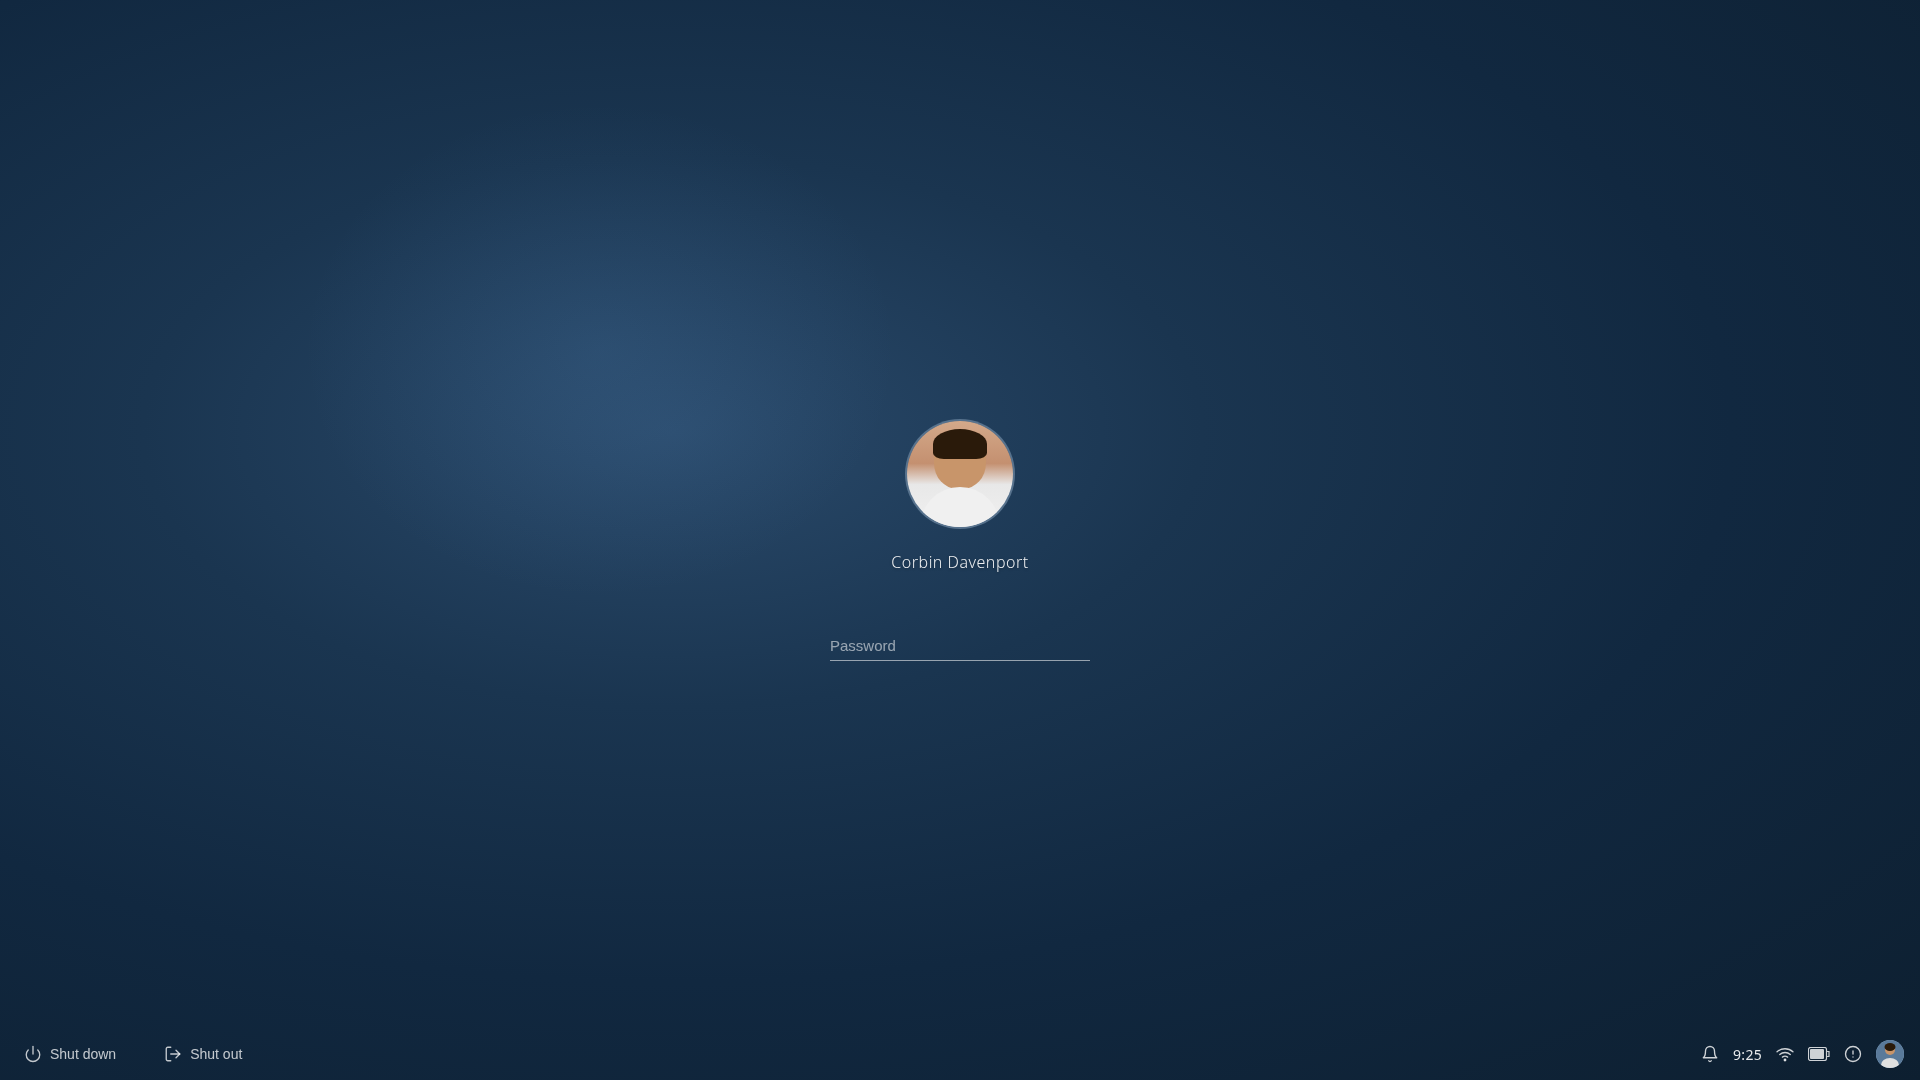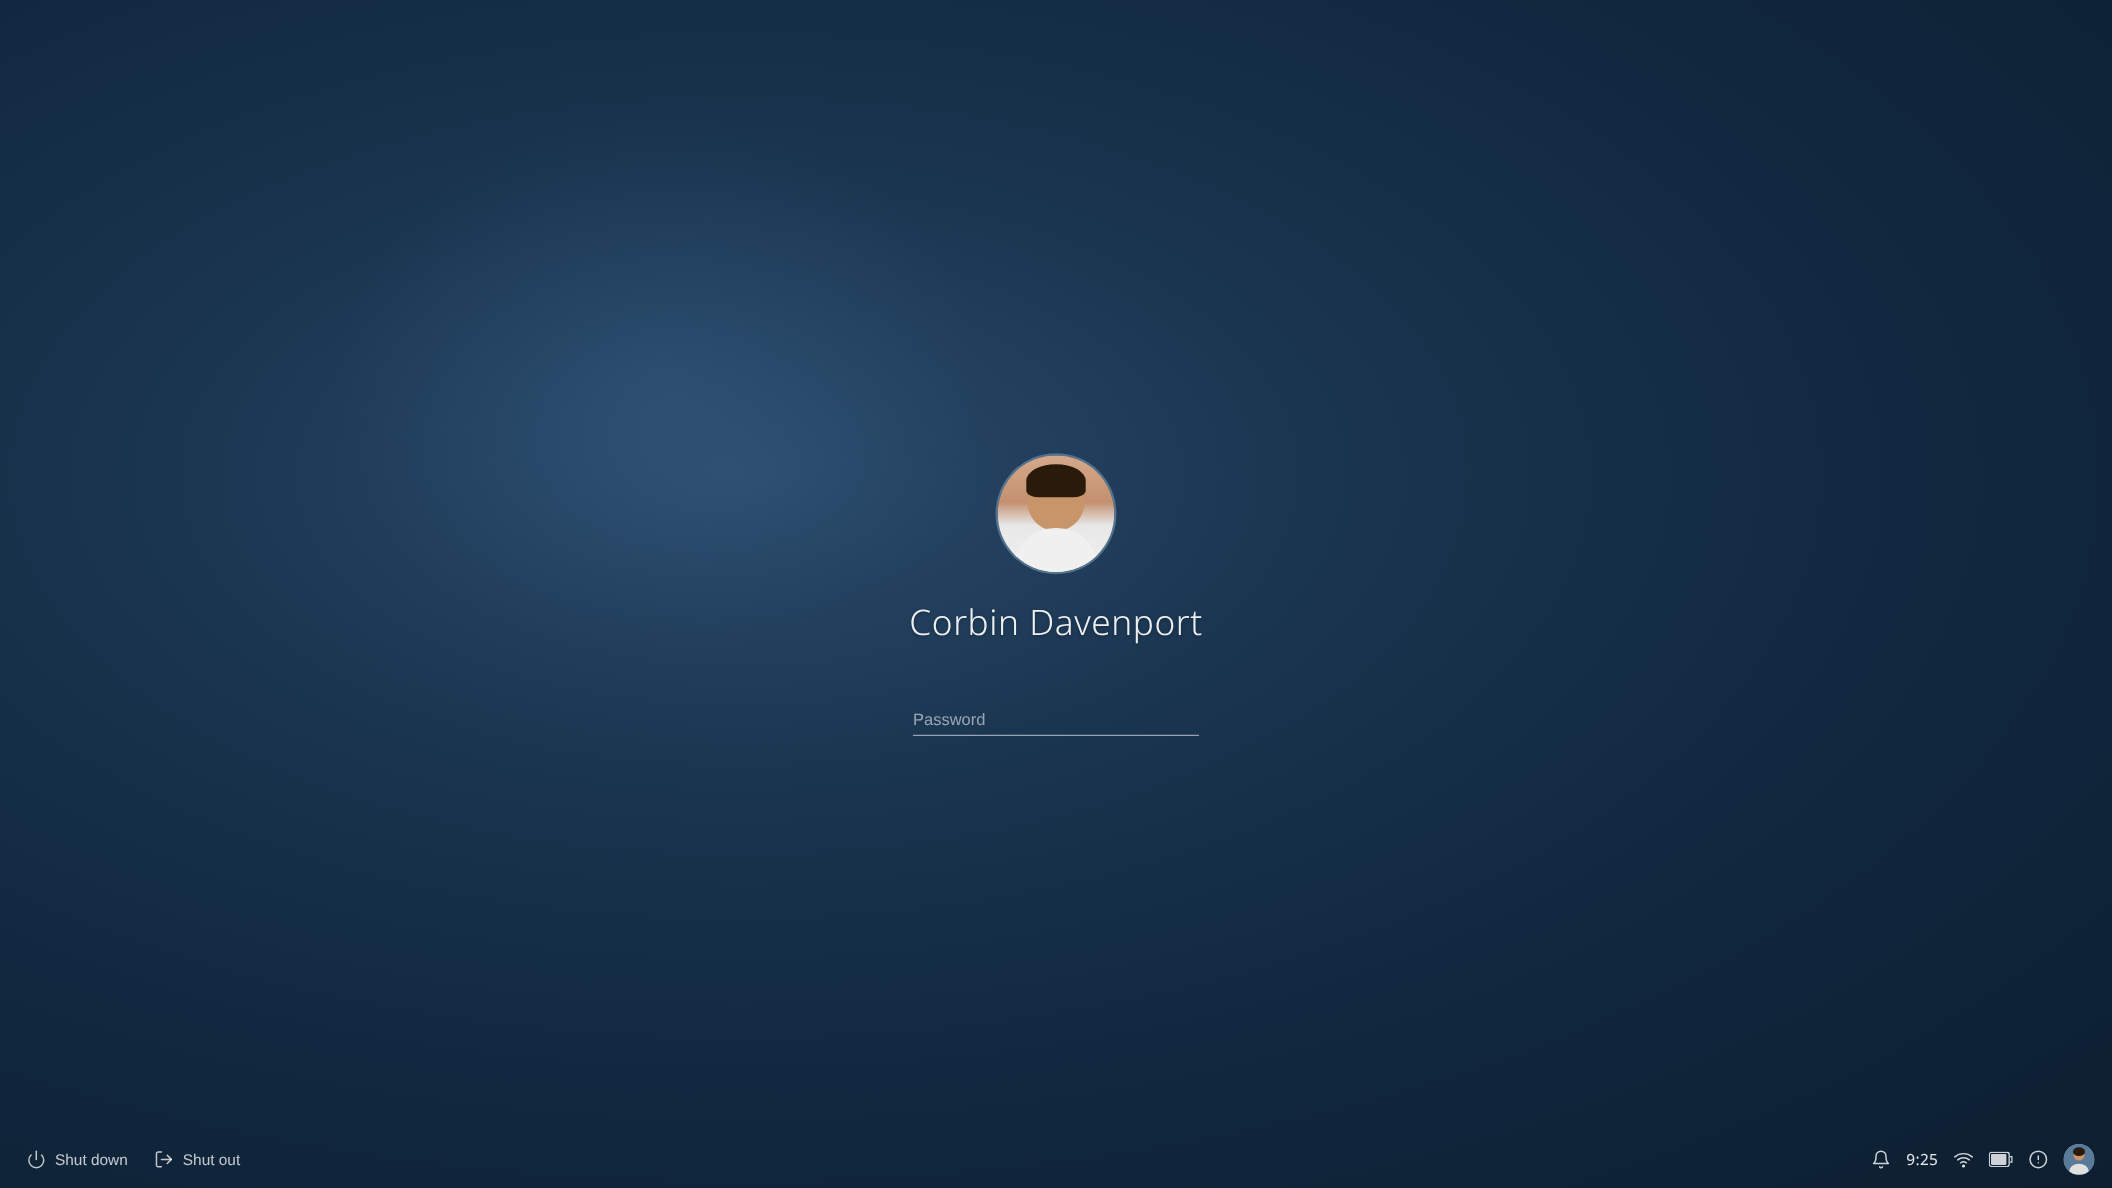--- a/index.html
+++ b/index.html
@@ -95,42 +95,42 @@
       left: 50%;
       transform: translateX(-50%);
       width: 80px;
       height: 40px;
       background: #f0f0f0;
       border-radius: 40px 40px 0 0;
     }
 
     .username {
       color: rgba(255,255,255,0.92);
-      font-size: 32px;
+      font-size: 16px;
       font-weight: 300;
       letter-spacing: 0.5px;
       margin-bottom: 22px;
       text-shadow: 0 1px 3px rgba(0,0,0,0.3);
     }
 
     .password-row {
       display: flex;
       align-items: center;
       width: 260px;
       border-bottom: 1.5px solid rgba(255,255,255,0.55);
       position: relative;
     }
 
     .password-input {
       flex: 1;
       background: transparent;
       border: none;
       outline: none;
       color: rgba(255,255,255,0.85);
-      font-size: 10px;
+      font-size: 15px;
       padding: 6px 0;
       caret-color: white;
       margin-top: 36px;
     }
 
     .password-input::placeholder {
       color: rgba(255,255,255,0.55);
       font-size: 15px;
     }
 
@@ -156,21 +156,21 @@
       height: 52px;
       display: flex;
       align-items: center;
       padding: 0 16px;
       justify-content: space-between;
     }
 
     .bottom-left {
       display: flex;
       align-items: center;
-      gap: 8px;
+      gap: 32px;
     }
 
     .bottom-btn {
       display: flex;
       align-items: center;
       gap: 8px;
       background: transparent;
       border: none;
       cursor: pointer;
       color: rgba(255,255,255,0.75);

